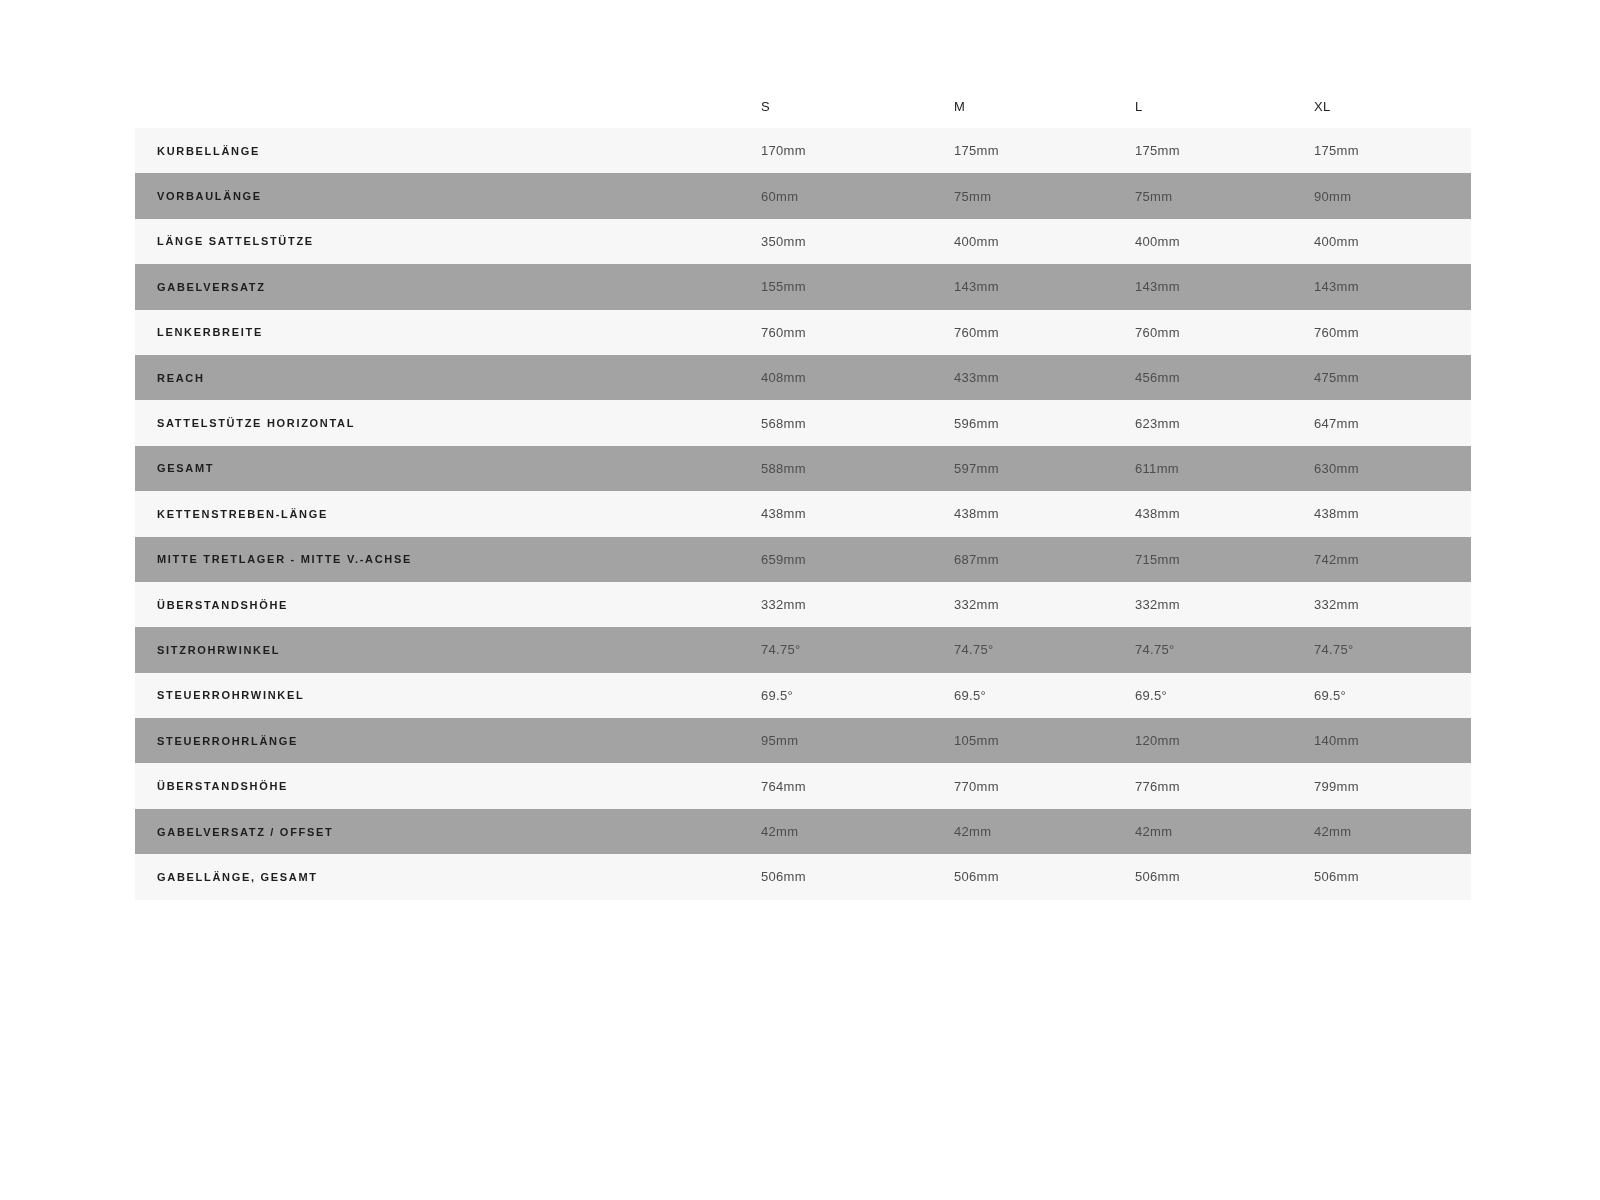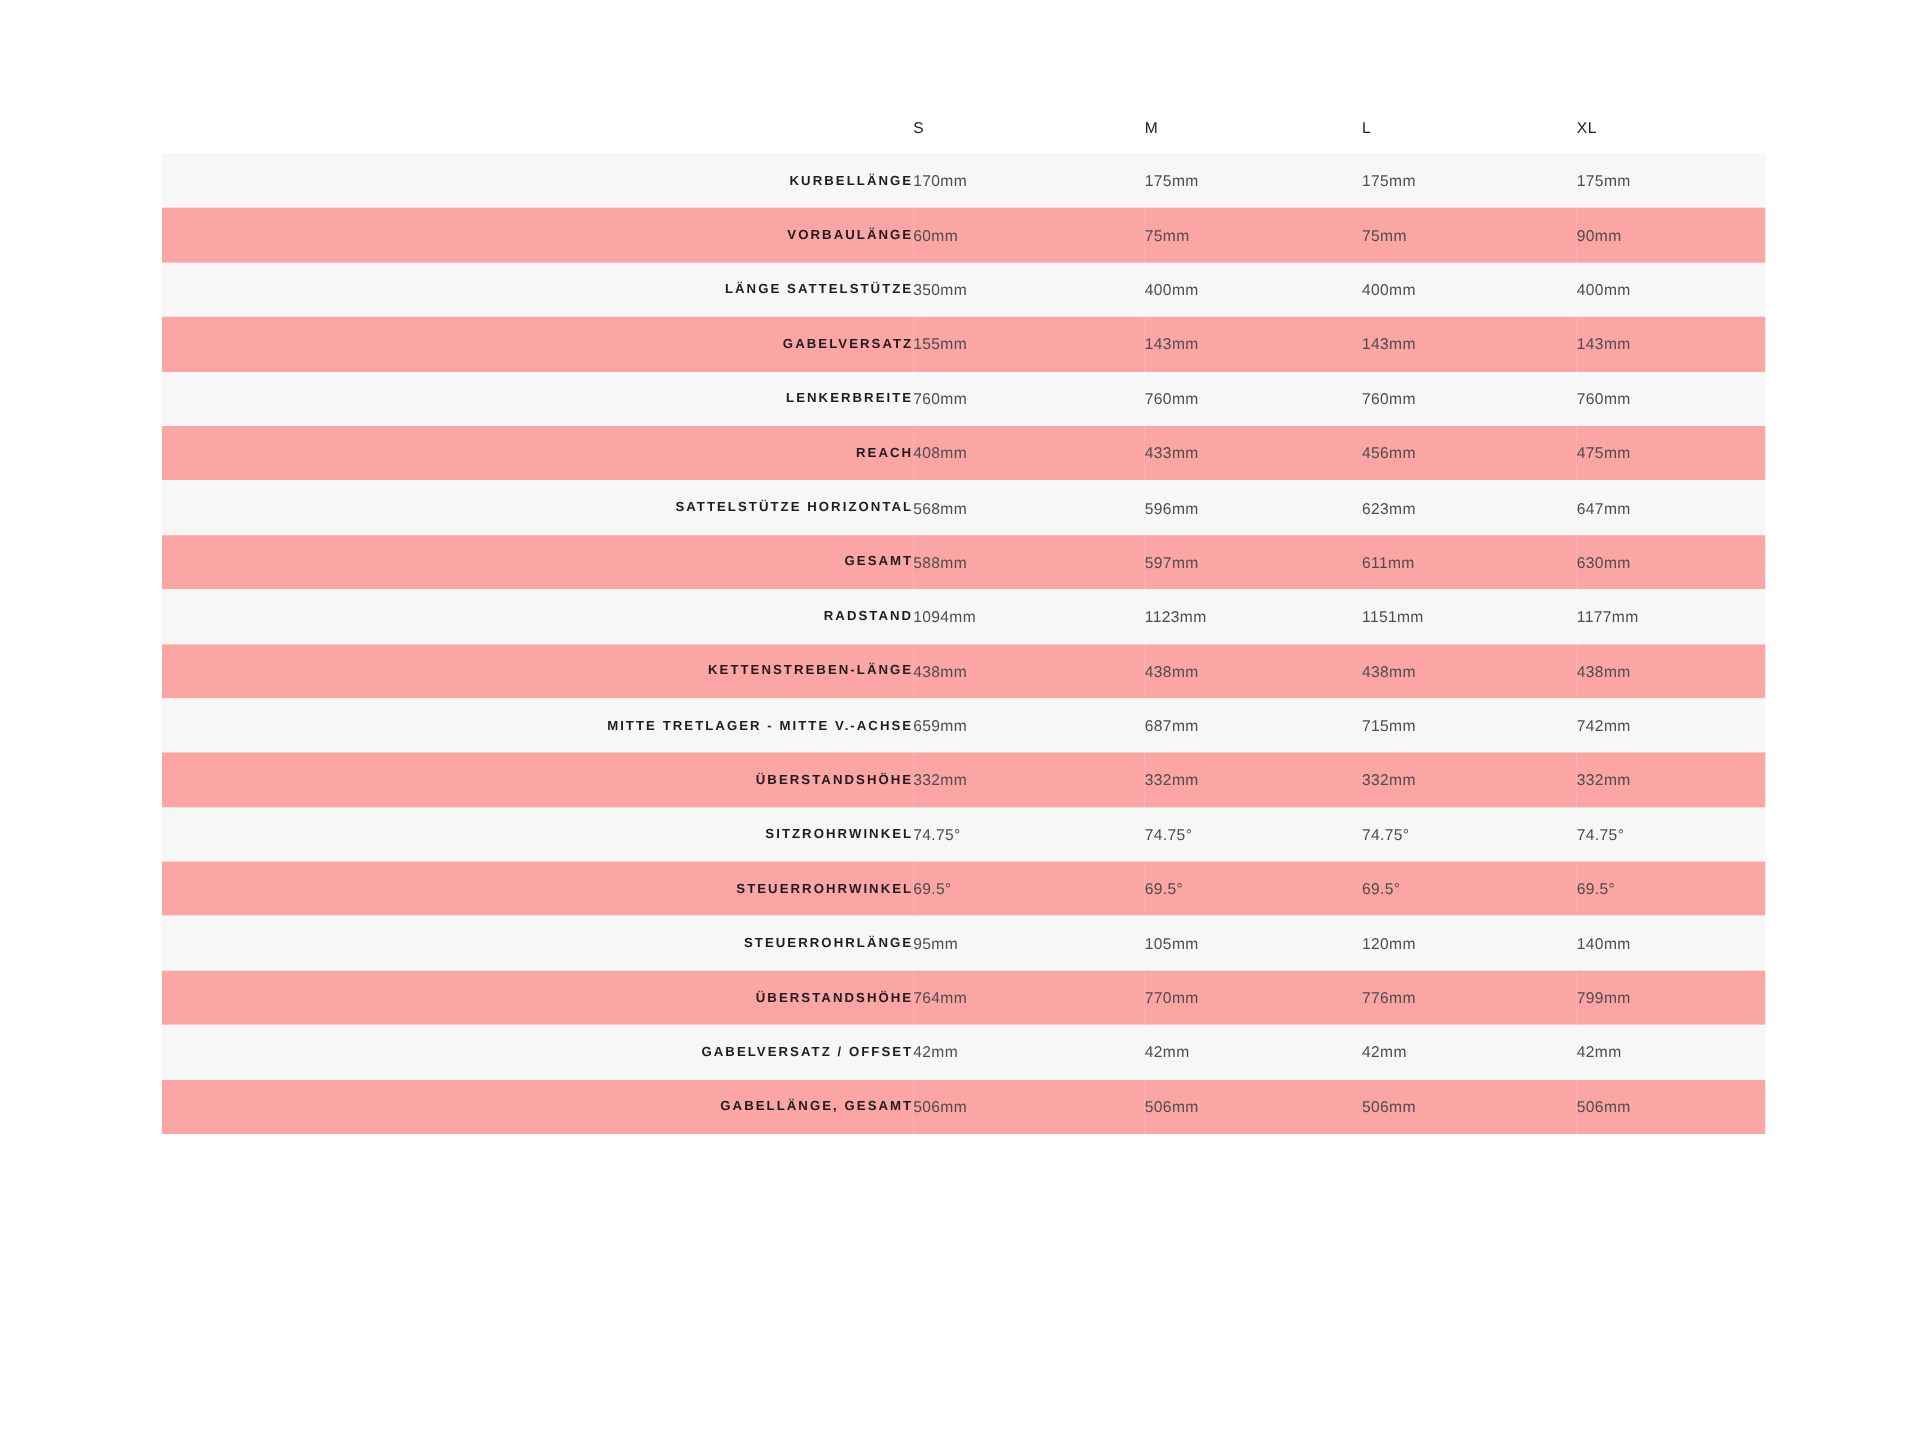--- a/index.html
+++ b/index.html
@@ -31,27 +31,27 @@
     height: 43px;
     padding: 0;
     text-align: left;
     vertical-align: middle;
     font-size: 13px;
     font-weight: 400;
     letter-spacing: 0.4px;
     color: #1d1d1d;
     background: #ffffff;
   }
-  tbody tr { background: #fca5a5; }
+  tbody tr { background: #a3a3a3; }
   tbody tr:nth-child(odd) { background: #f7f7f7; }
 
   tbody th.label-cell {
     height: 45.4px;
     padding: 0 0 0 22px;
-    text-align: right;
+    text-align: left;
     vertical-align: middle;
     font-size: 11px;
     font-weight: 700;
     letter-spacing: 1.7px;
     color: #1d1d1d;
     white-space: nowrap;
   }
   tbody td {
     height: 45.4px;
     padding: 0;
@@ -136,27 +136,20 @@
           <td>647mm</td>
         </tr>
         <tr>
           <th class="label-cell">GESAMT</th>
           <td>588mm</td>
           <td>597mm</td>
           <td>611mm</td>
           <td>630mm</td>
         </tr>
         <tr>
-          <th class="label-cell">RADSTAND</th>
-          <td>1094mm</td>
-          <td>1123mm</td>
-          <td>1151mm</td>
-          <td>1177mm</td>
-        </tr>
-        <tr>
           <th class="label-cell">KETTENSTREBEN-LÄNGE</th>
           <td>438mm</td>
           <td>438mm</td>
           <td>438mm</td>
           <td>438mm</td>
         </tr>
         <tr>
           <th class="label-cell">MITTE TRETLAGER - MITTE V.-ACHSE</th>
           <td>659mm</td>
           <td>687mm</td>

